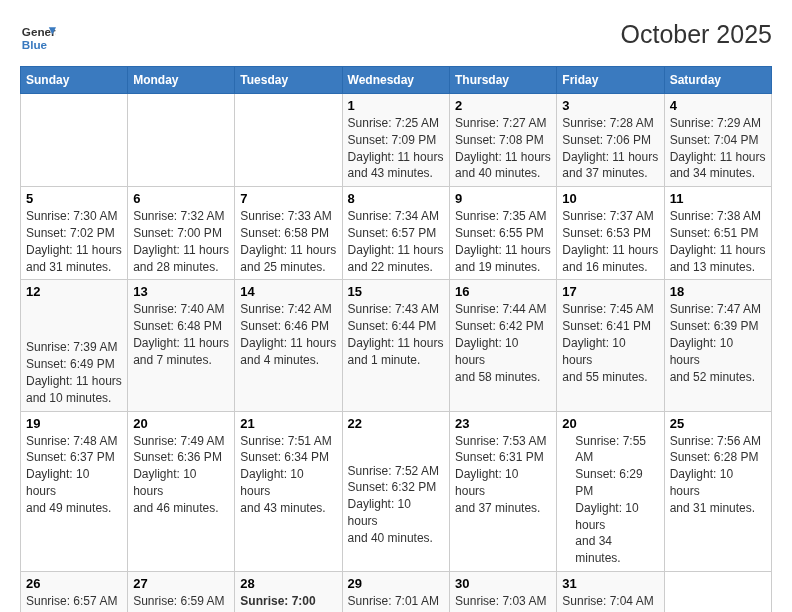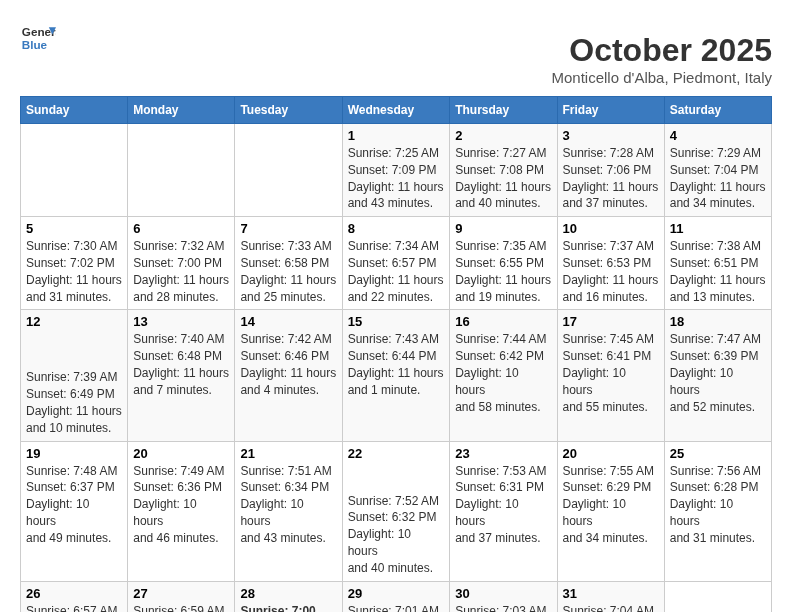--- a/index.html
+++ b/index.html
@@ -20,24 +20,23 @@
       display: flex;
       align-items: center;
       gap: 4px;
     }
     .logo-icon {
       width: 36px;
       height: 36px;
     }
     .title-block { text-align: right; }
     .month-title {
-      font-size: 32px;
-      font-weight: bold;
+      font-size: 25px;
+      font-weight: normal;
       color: #333;
-      margin-top: 12px;
     }
     .location {
       font-size: 15px;
       color: #555;
     }
     table {
       width: 100%;
       border-collapse: collapse;
       font-size: 11px;
       border-radius: 22px;
@@ -81,21 +80,20 @@
 <div class="header">
   <div class="logo">
     <svg class="logo-icon" viewBox="0 0 40 40">
       <text x="2" y="18" font-size="13" font-weight="bold" fill="#333" font-family="Arial">General</text>
       <text x="2" y="32" font-size="13" font-weight="bold" fill="#3a7abf" font-family="Arial">Blue</text>
       <polygon points="32,8 40,8 36,16" fill="#3a7abf"></polygon>
     </svg>
   </div>
   <div class="title-block">
     <div class="month-title">October 2025</div>
-    <div class="location">Monticello d'Alba, Piedmont, Italy</div>
   </div>
 </div>
 
 <table>
   <thead>
     <tr>
     <th>Sunday</th>
         <th>Monday</th>
         <th>Tuesday</th>
         <th>Wednesday</th>
@@ -271,21 +269,21 @@
         </td>
         <td>
           <span class="day-num">23</span>
           <div class="day-info" style="white-space: pre-line;">Sunrise: 7:53 AM
 Sunset: 6:31 PM
 Daylight: 10 hours
 and 37 minutes.</div>
         </td>
         <td>
           <span class="day-num">20</span>
-          <div class="day-info" style="white-space: pre-line;">Sunrise: 7:55 AM
+          <div class="day-info" style="white-space: pre-line; margin-left: 13px;">Sunrise: 7:55 AM
 Sunset: 6:29 PM
 Daylight: 10 hours
 and 34 minutes.</div>
         </td>
         <td>
           <span class="day-num">25</span>
           <div class="day-info" style="white-space: pre-line;">Sunrise: 7:56 AM
 Sunset: 6:28 PM
 Daylight: 10 hours
 and 31 minutes.</div>

